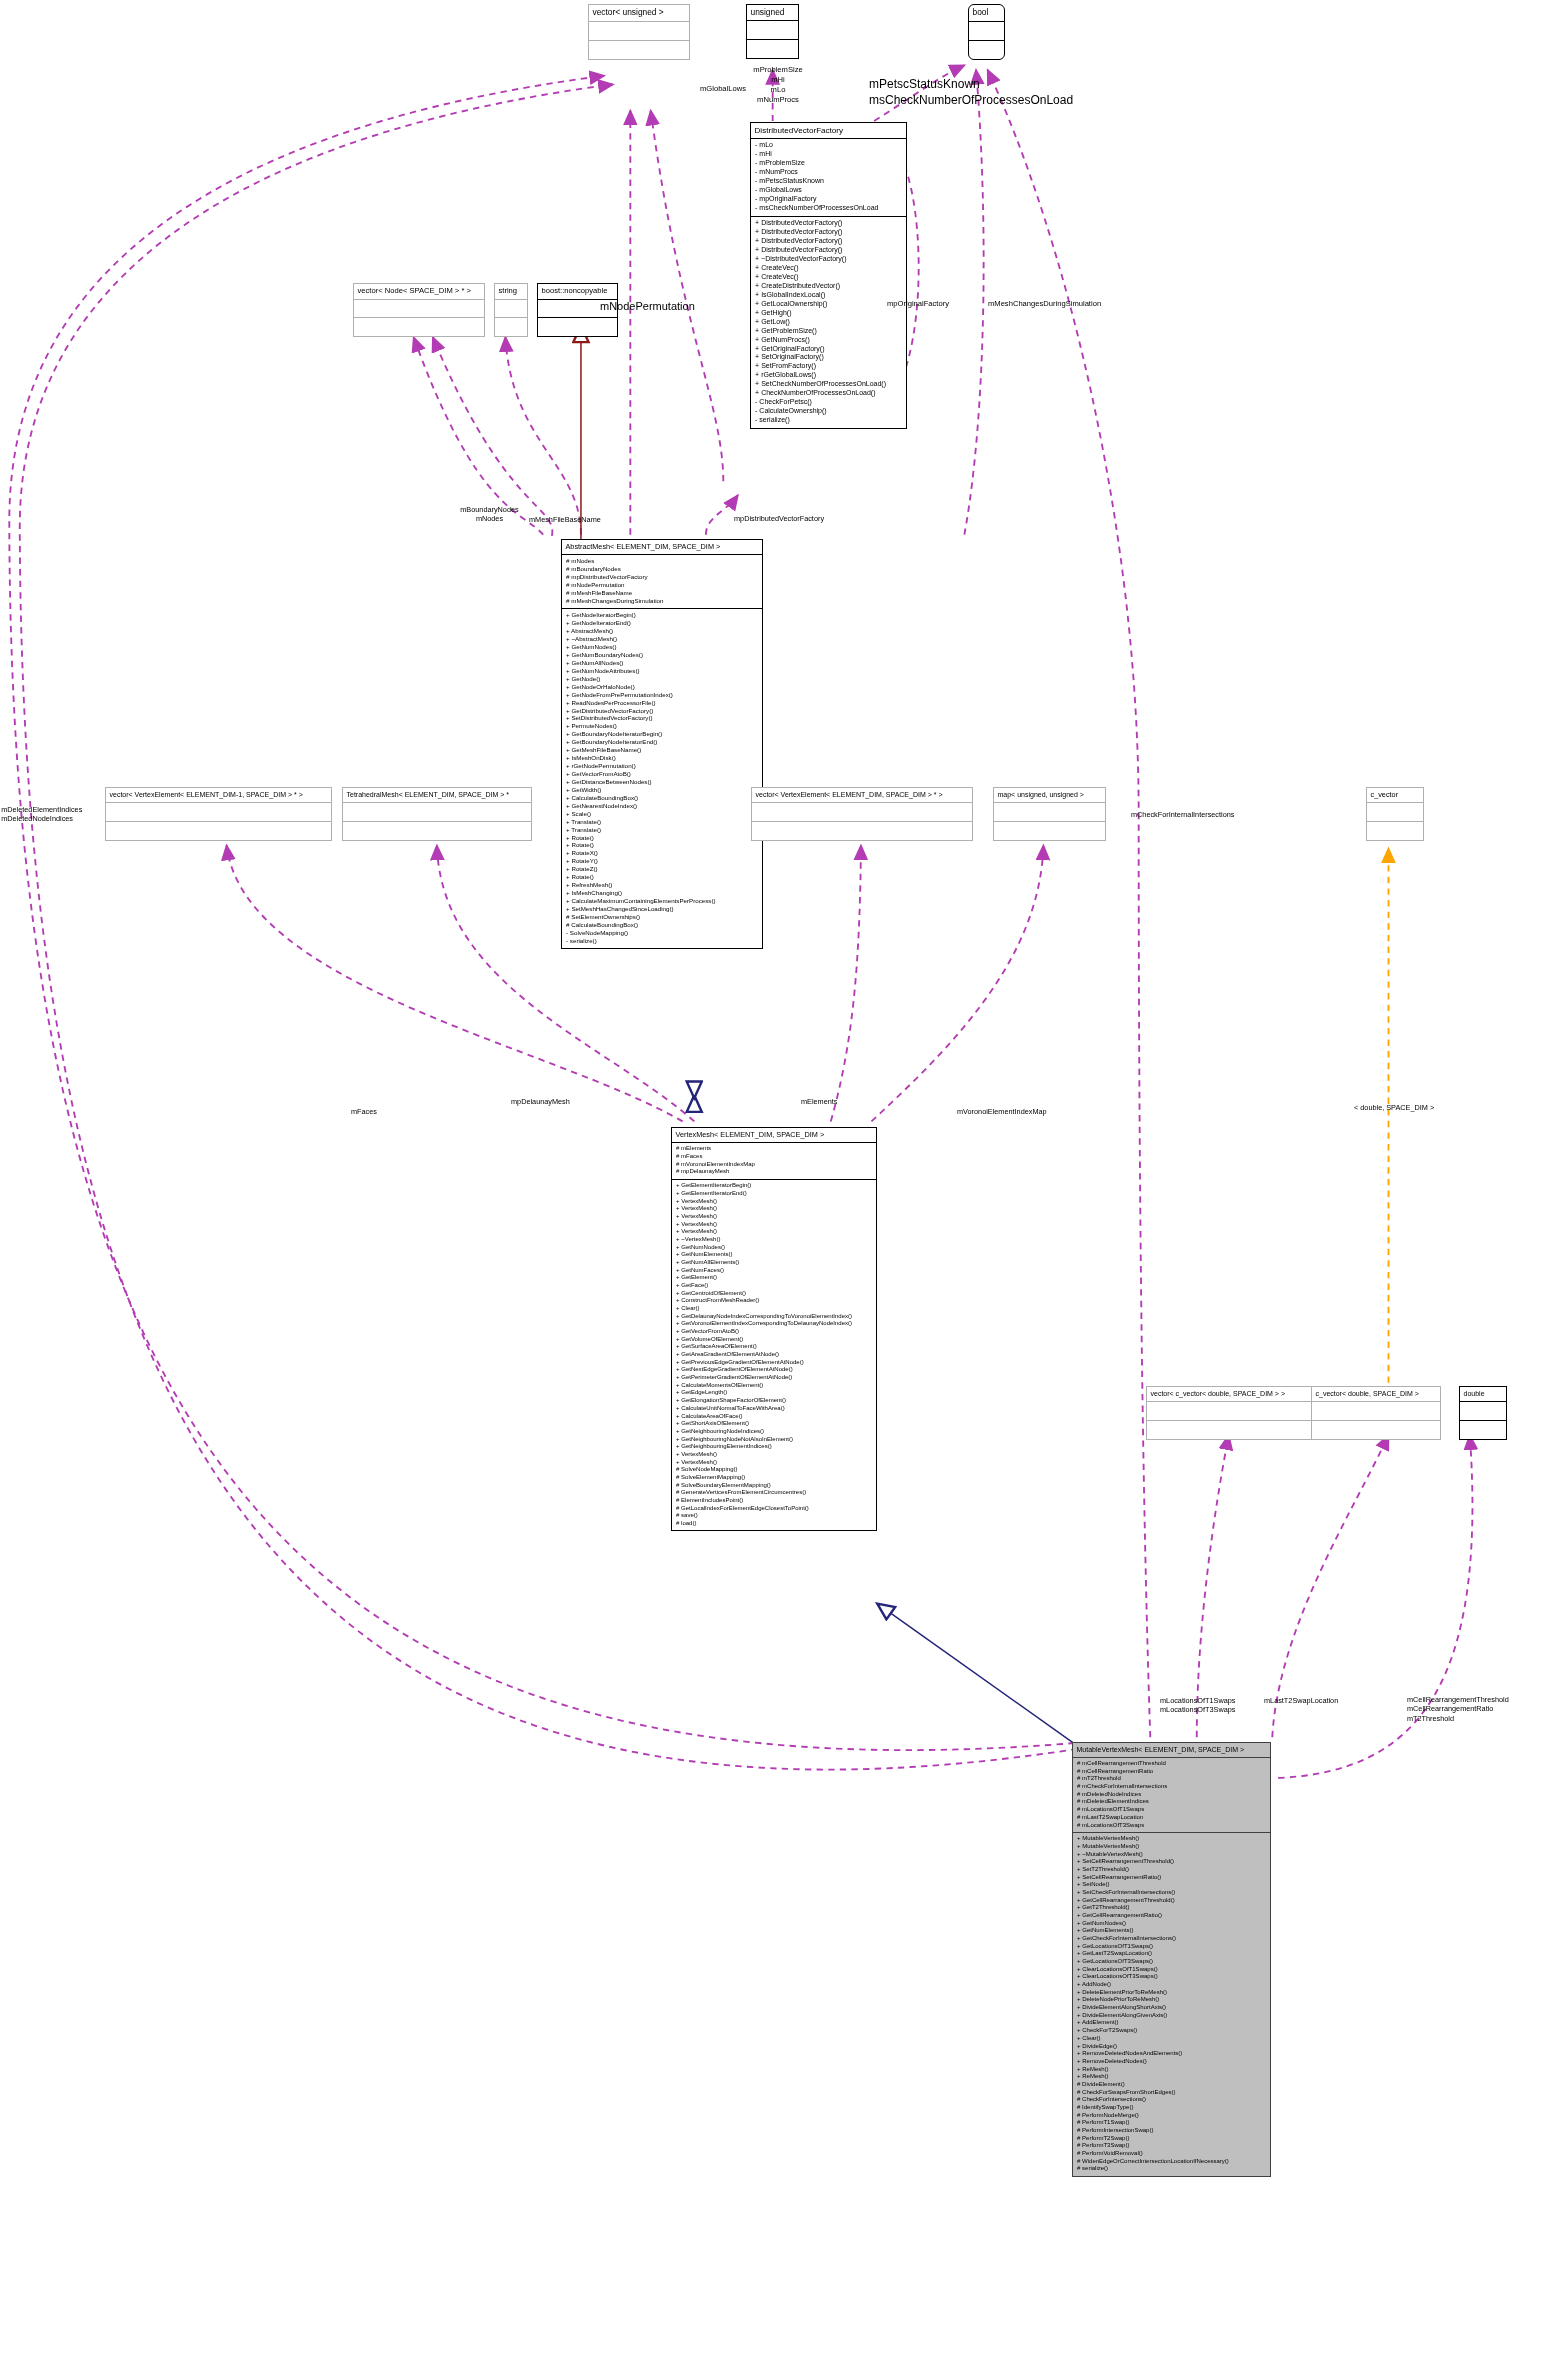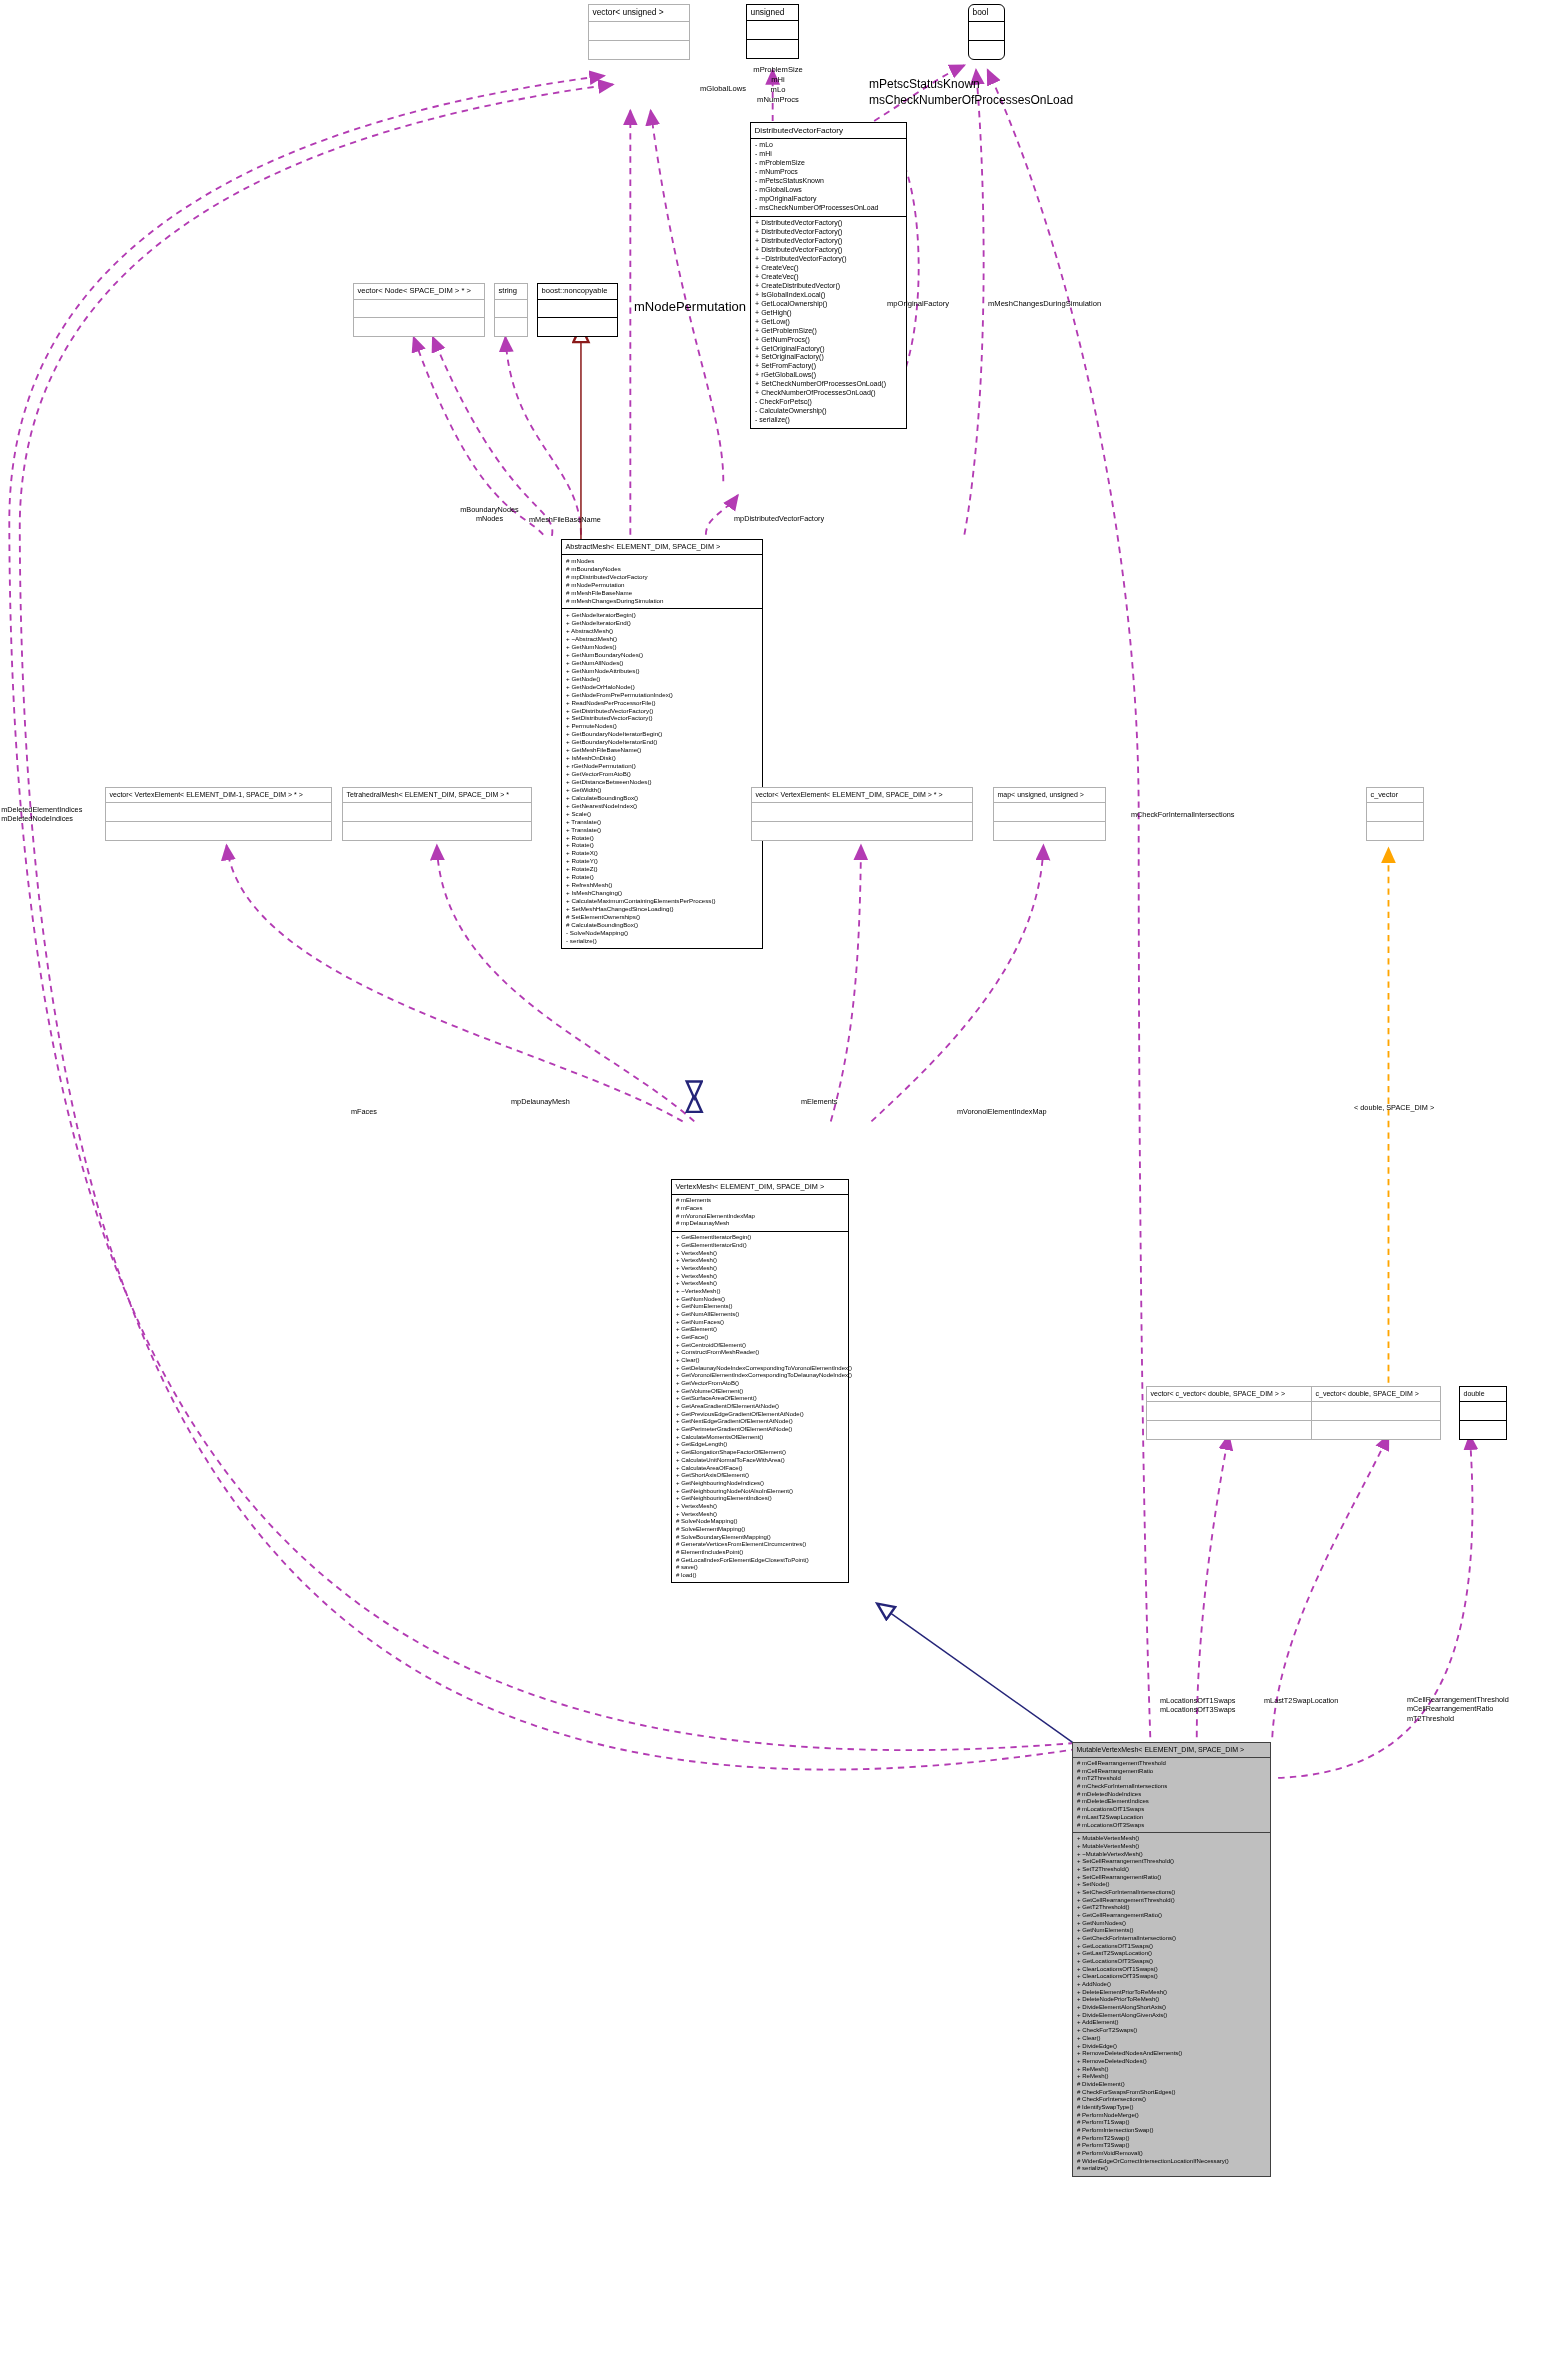--- a/index.html
+++ b/index.html
@@ -274,21 +274,21 @@
     <div class="sec empty-sec"></div>
     <div class="sec empty-sec"></div>
   </div>
 
   <div class="uml plain" style="left:1366px;top:787px;width:58px;font-size:7.3px;">
     <div class="ttl">c_vector</div>
     <div class="sec empty-sec"></div>
     <div class="sec empty-sec"></div>
   </div>
 
-  <div class="uml key" style="left:671px;top:1179px;width:178px;font-size:6px;">
+  <div class="uml key" style="left:671px;top:1127px;width:206px;font-size:6px;">
     <div class="ttl" style="font-size:7.3px;">VertexMesh&lt; ELEMENT_DIM, SPACE_DIM &gt;</div>
     <div class="sec">
         <div># mElements</div>
         <div># mFaces</div>
         <div># mVoronoiElementIndexMap</div>
         <div># mpDelaunayMesh</div>
       </div>
     <div class="sec">
         <div>+ GetElementIteratorBegin()</div>
         <div>+ GetElementIteratorEnd()</div>
@@ -424,21 +424,21 @@
       <div>mHi</div>
       <div>mLo</div>
       <div>mNumProcs</div>
     </div>
 
   <div class="elabel" style="left:869px;top:77px;font-size:12px;text-align:left;">
       <div>mPetscStatusKnown</div>
       <div>msCheckNumberOfProcessesOnLoad</div>
     </div>
 
-  <div class="elabel" style="left:634px;top:299px;font-size:13px;">mNodePermutation</div>
+  <div class="elabel" style="left:600px;top:299px;font-size:11px;">mNodePermutation</div>
 
   <div class="elabel" style="left:887px;top:299px;font-size:7.6px;">mpOriginalFactory</div>
 
   <div class="elabel" style="left:988px;top:299px;font-size:7.6px;">mMeshChangesDuringSimulation</div>
 
   <div class="elabel" style="left:454px;top:505px;font-size:7.3px;text-align:center;width:71px;">
       <div>mBoundaryNodes</div>
       <div>mNodes</div>
     </div>
 

